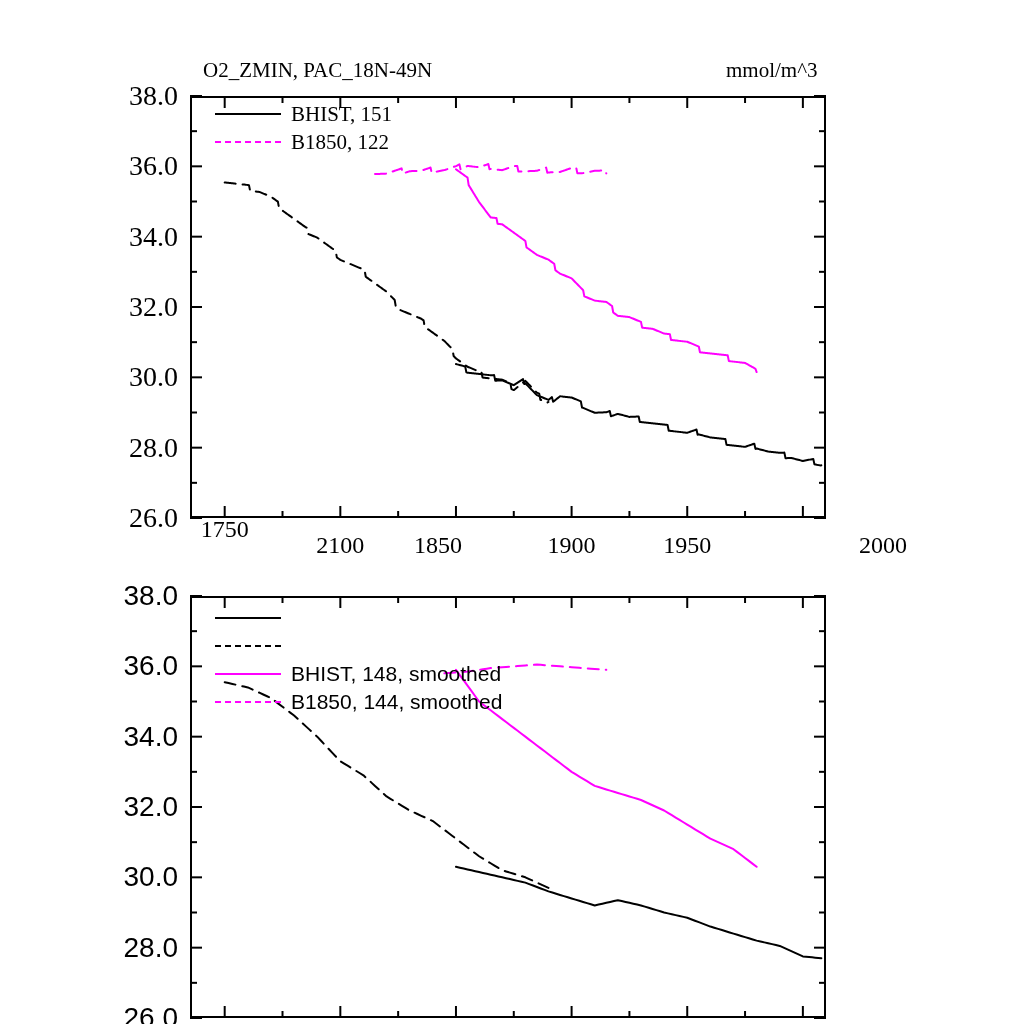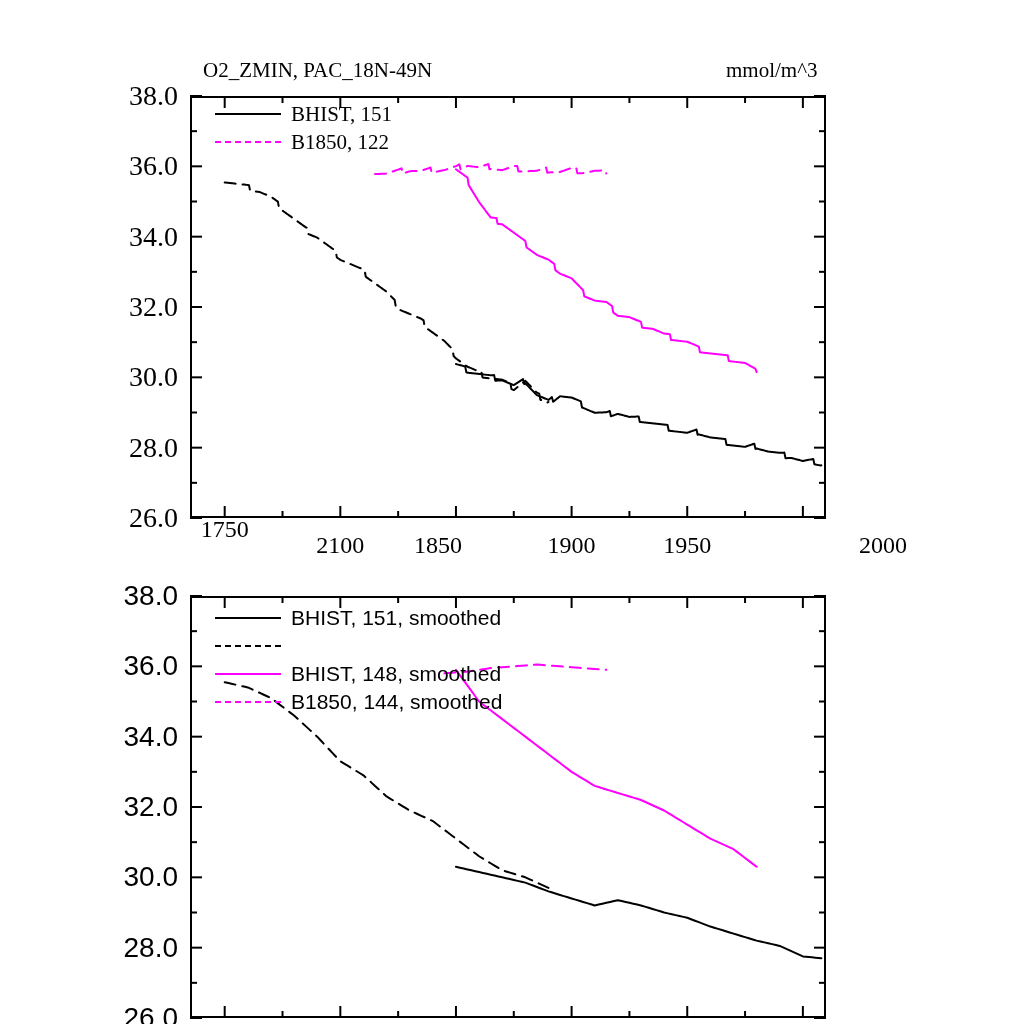--- a/index.html
+++ b/index.html
@@ -257,21 +257,20 @@
         <div class="ytick-label" style="left: 30px; width: 148px; top: 106.333px;">36.0</div>
         <div class="ytick-label" style="left: 30px; width: 148px; top: 36px;">38.0</div>
       </div>
     <div id="bottom-xticks"></div>
 
     <div class="legend" style="left:215px;top:44px;">
       <div class="legend-row">
         <span class="legend-key">
             <i style="border-color:#000000;border-top-style:solid;"></i>
           </span>
-        <span class="legend-label">BHIST, 151, smoothed</span>
       </div>
       <div class="legend-row">
         <span class="legend-key">
             <i style="border-color:#000000;border-top-style:dashed;"></i>
           </span>
       </div>
       <div class="legend-row">
         <span class="legend-key">
             <i style="border-color:#ff00ff;border-top-style:solid;"></i>
           </span>

